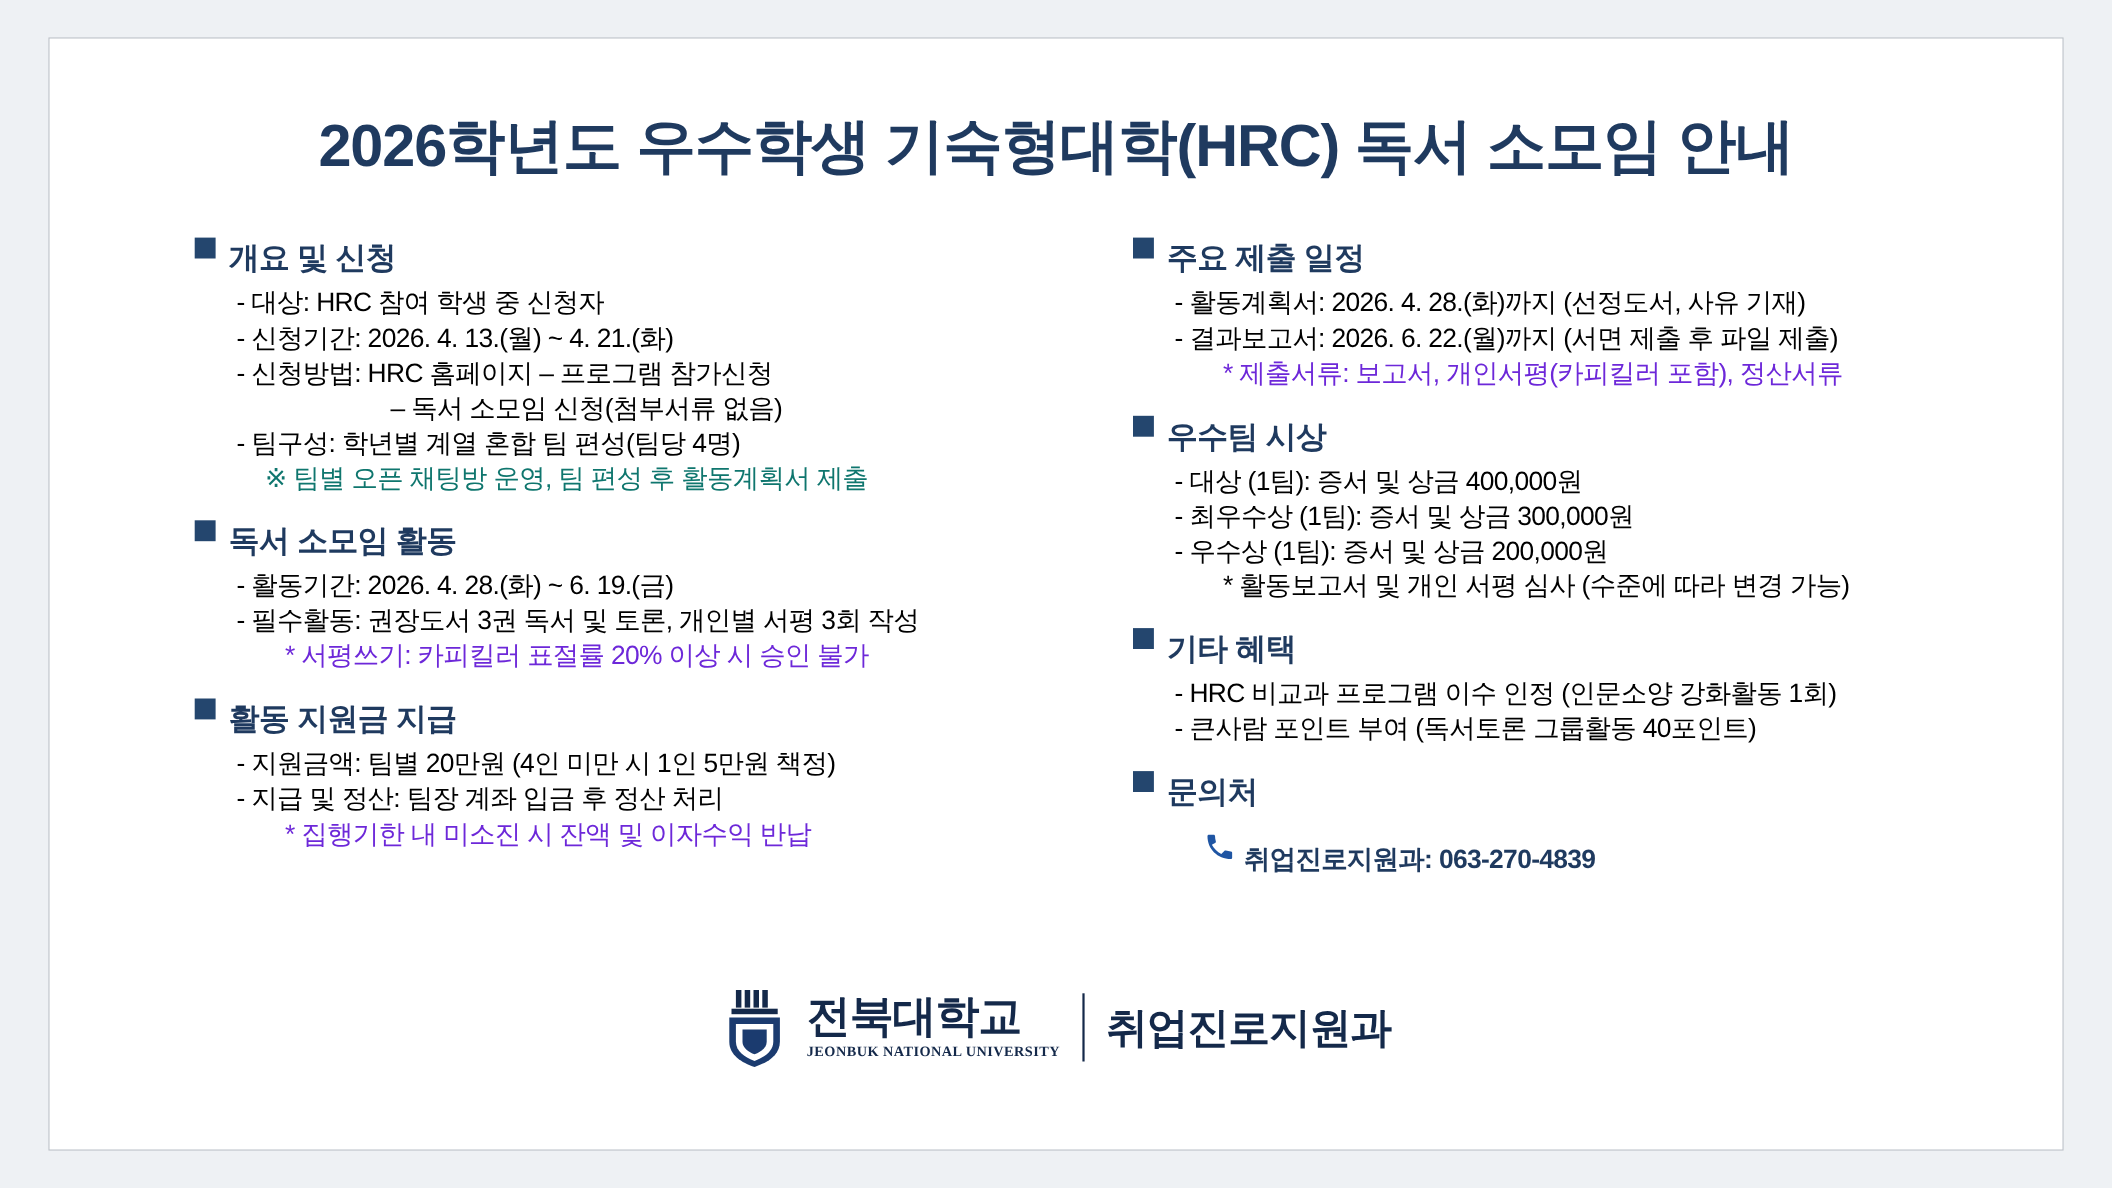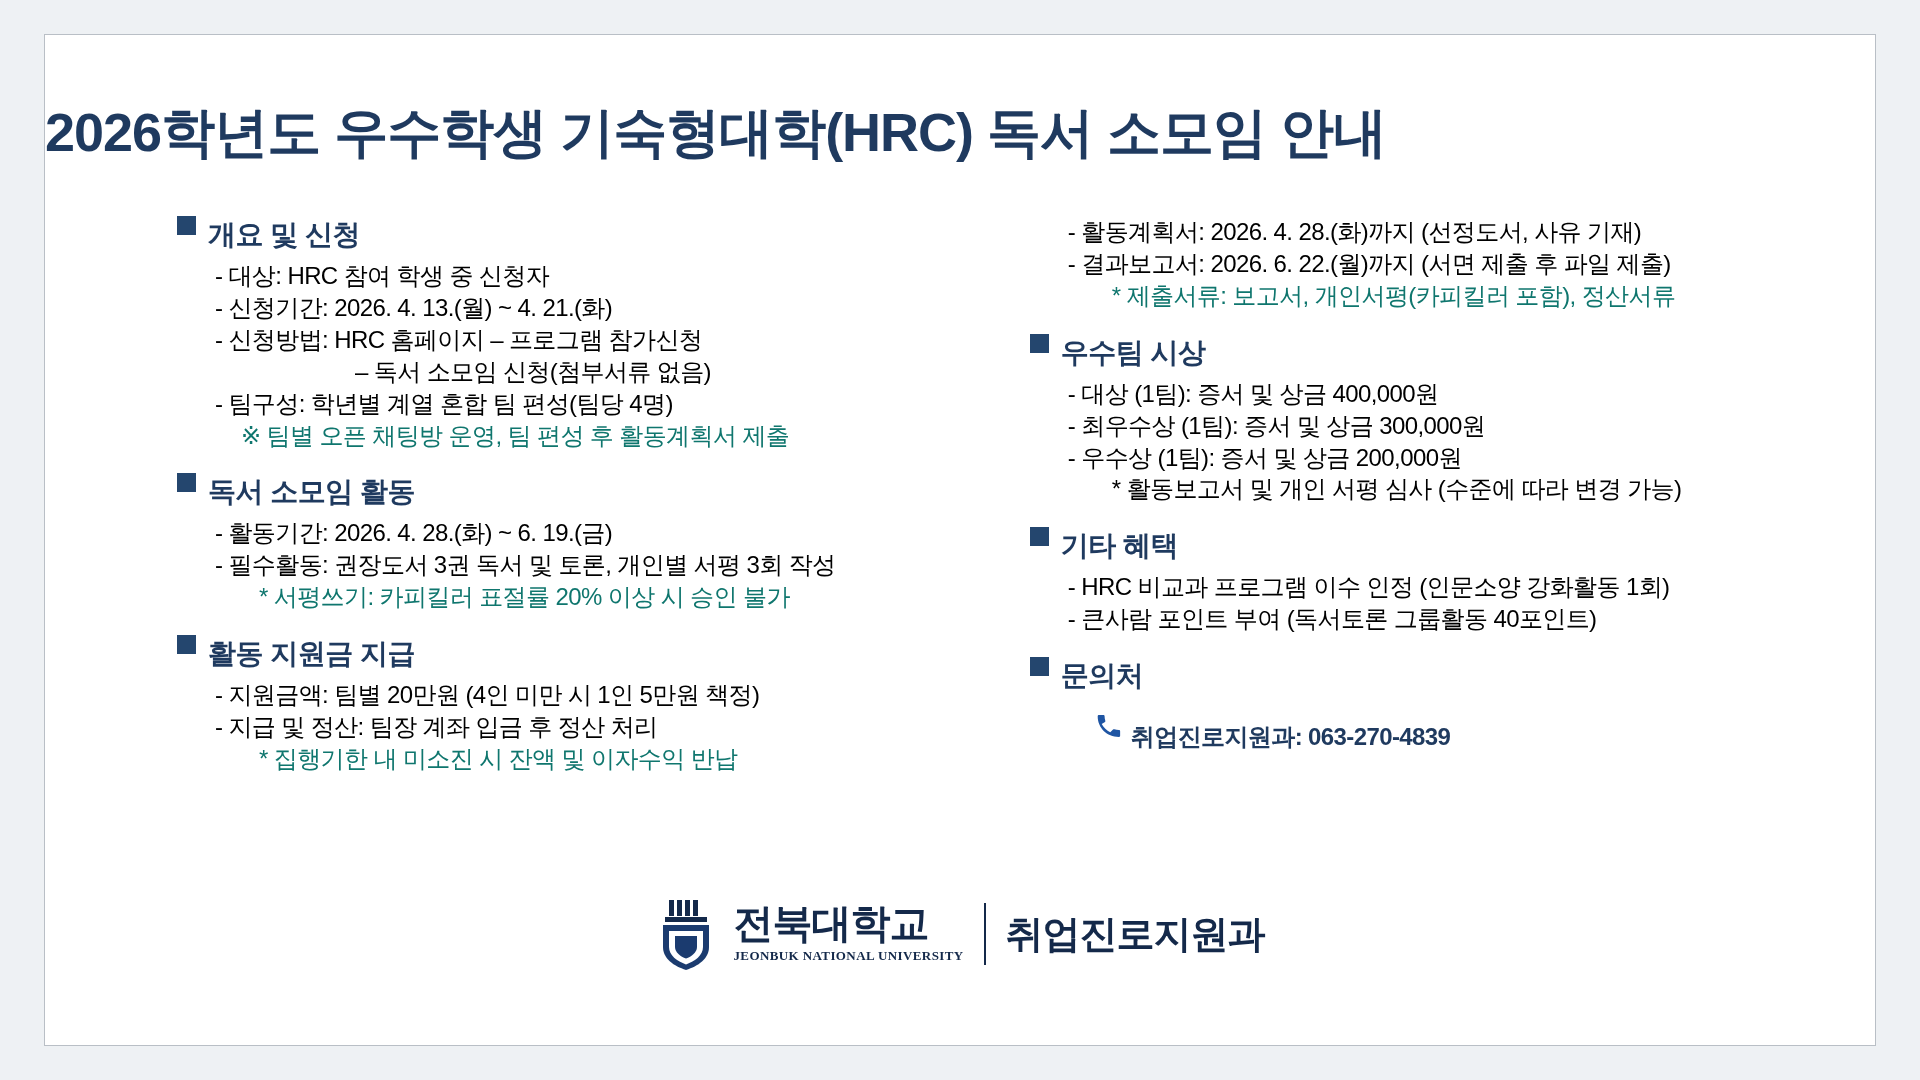--- a/index.html
+++ b/index.html
@@ -19,21 +19,21 @@
     left: 44px;
     top: 34px;
     width: 1832px;
     height: 1012px;
     background: #ffffff;
     border: 1px solid #b9bfc6;
     box-sizing: border-box;
   }
 
   .poster-title {
-    text-align: left;
+    text-align: center;
     margin-top: 62px;
     font-size: 54px;
     font-weight: bold;
     letter-spacing: -1px;
     color: #1f3a5f;
     white-space: nowrap;
   }
 
   .columns {
     display: flex;
@@ -66,21 +66,21 @@
   }
 
   .lines { padding-left: 38px; }
   .line {
     font-size: 24px;
     line-height: 1.33;
     color: #000000;
     letter-spacing: -0.6px;
     white-space: pre;
   }
-  .line.red   { color: #0f766e; }
+  .line.red   { color: #6d28d9; }
   .line.gray  { color: #0f766e; }
   .line.ind1  { padding-left: 26px; }
   .line.ind2  { padding-left: 140px; }
   .line.ind3  { padding-left: 44px; }
 
   .contact-row {
     display: flex;
     align-items: center;
     padding-left: 66px;
     margin-top: 4px;
@@ -186,20 +186,24 @@
           <div class="line">- 지급 및 정산: 팀장 계좌 입금 후 정산 처리</div>
           <div class="line red ind3">* 집행기한 내 미소진 시 잔액 및 이자수익 반납</div>
         </div>
       </div>
 
     </div>
 
     <div class="col-right">
 
       <div class="section">
+        <div class="sec-head">
+          <span class="sec-bullet"></span>
+          <span>주요 제출 일정</span>
+        </div>
         <div class="lines">
           <div class="line">- 활동계획서: 2026. 4. 28.(화)까지 (선정도서, 사유 기재)</div>
           <div class="line">- 결과보고서: 2026. 6. 22.(월)까지 (서면 제출 후 파일 제출)</div>
           <div class="line red ind3">* 제출서류: 보고서, 개인서평(카피킬러 포함), 정산서류</div>
         </div>
       </div>
 
       <div class="section">
         <div class="sec-head">
           <span class="sec-bullet"></span>

